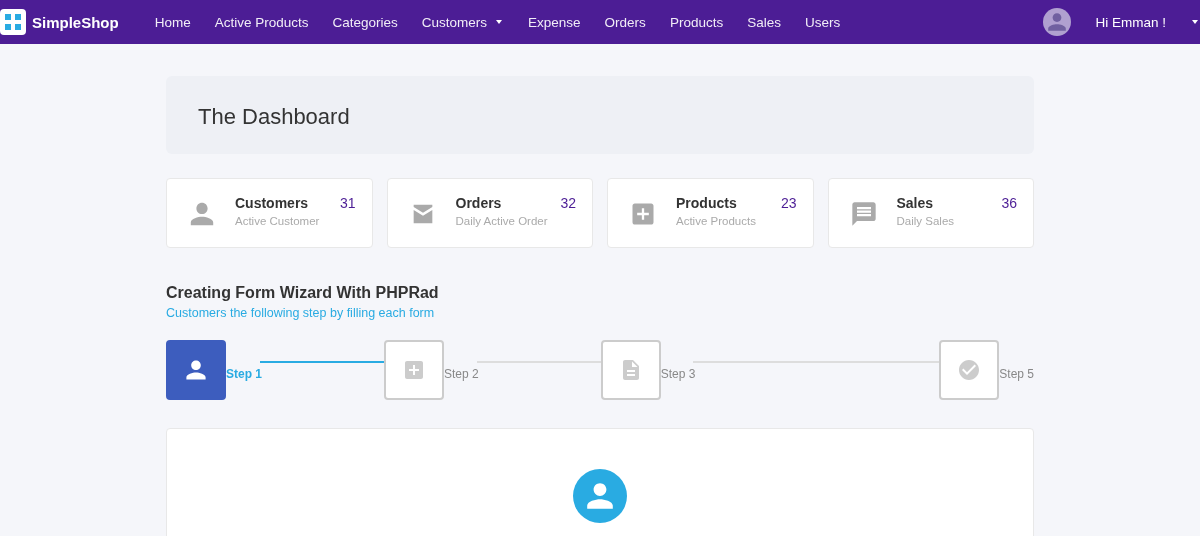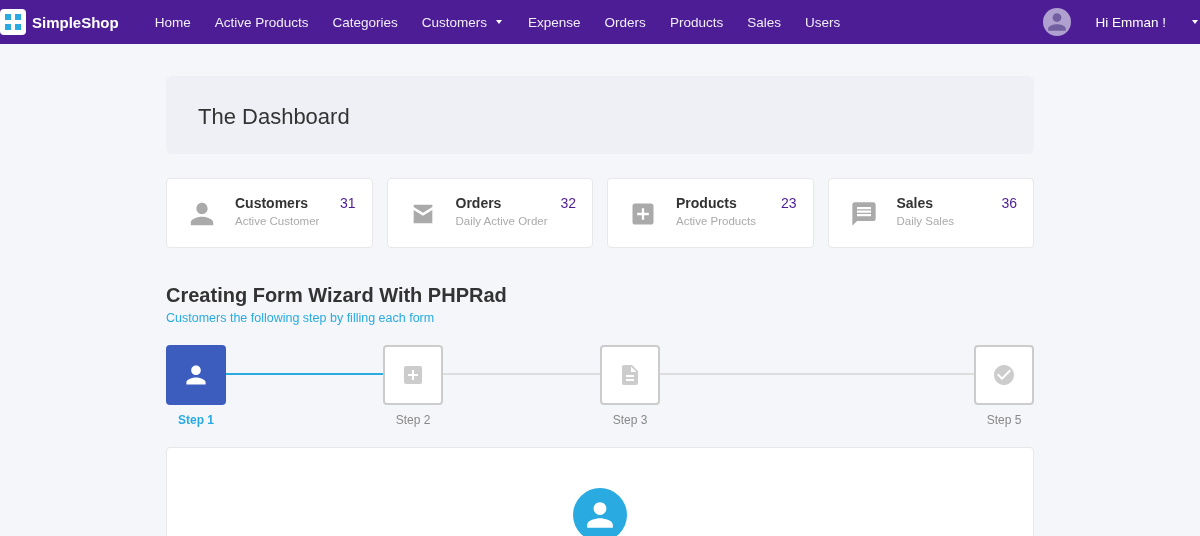--- a/index.html
+++ b/index.html
@@ -125,21 +125,21 @@
     }
     .stat-sub {
       font-size: 11.5px;
       color: #aaa;
       margin-top: 4px;
     }
 
     
     .wizard-section { margin-bottom: 24px; }
     .wizard-title {
-      font-size: 20px;
+      font-size: 16px;
       font-weight: 600;
       color: #333;
       margin-bottom: 4px;
     }
     .wizard-subtitle {
       font-size: 12.5px;
       color: #29abe2;
       margin-bottom: 20px;
     }
 
@@ -156,21 +156,21 @@
       background: #29abe2;
       margin: 0 -2px;
       position: relative;
       top: -12px;
     }
     .step-connector.inactive {
       background: #ddd;
     }
     .step-item {
       display: flex;
-      flex-direction: column;
+      flex-direction: row;
       align-items: center;
       z-index: 1;
     }
     .step-box {
       width: 60px; height: 60px;
       border: 2px solid #ccc;
       border-radius: 4px;
       display: flex; align-items: center; justify-content: center;
       background: #fff;
       margin-bottom: 8px;

